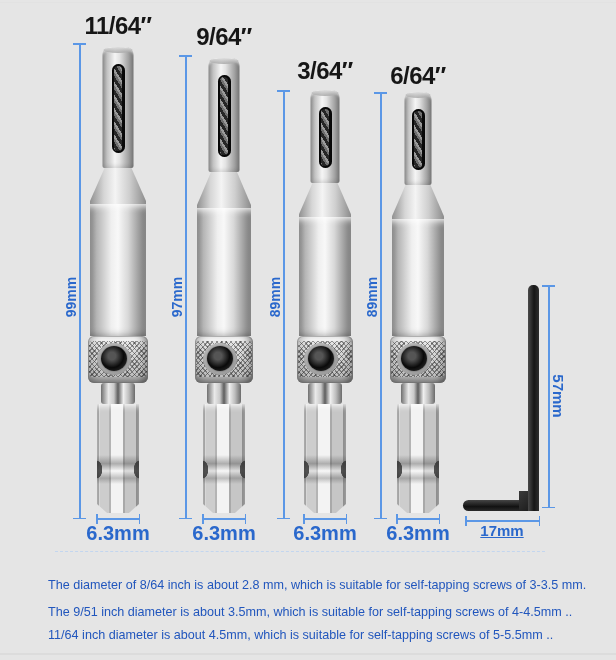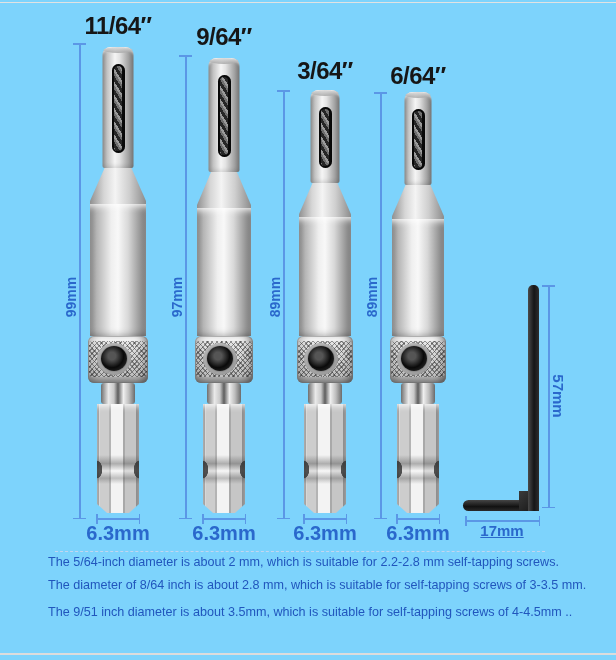--- a/index.html
+++ b/index.html
@@ -1,16 +1,16 @@
 <!DOCTYPE html>
 <html><head>
 <meta charset="utf-8">
 <style>
   html,body{margin:0;padding:0;background:#fff;}
-  .canvas{position:relative;width:616px;height:660px;background:#7dd3fc;overflow:hidden;
+  .canvas{position:relative;width:616px;height:660px;background:#e5e5e5;overflow:hidden;
           font-family:"Liberation Sans",sans-serif;}
   .hairline{position:absolute;left:0;right:0;height:1px;background:#e2e2e2;}
   .hairline.top{top:2px;}
   .hairline.bottom{top:653px;height:2px;background:#dcdcdc;}
 
   
   .bit{position:absolute;top:0;width:100px;height:556px;left:calc(var(--cx) - 50px);}
   .b1{--cx:118px;--shankTop:47px;--taperTop:168px;--bodyTop:204px;--shankW:31px;--bodyW:56px;--collarW:60px;--dimOff:11px;--dimTop:43px;--labelTop:12px;}
   .b2{--cx:224px;--shankTop:58px;--taperTop:172px;--bodyTop:208px;--shankW:31px;--bodyW:54px;--collarW:58px;--dimOff:11px;--dimTop:55px;--labelTop:23px;}
   .b3{--cx:325px;--shankTop:90px;--taperTop:183px;--bodyTop:217px;--shankW:29px;--bodyW:52px;--collarW:56px;--dimOff:8px; --dimTop:90px;--labelTop:57px;}
@@ -217,16 +217,16 @@
     <div class="hk-arm"></div>
     <div class="hk-corner"></div>
     <div class="hk-shaft"></div>
   </div>
   <div class="hk-vdim"></div>
   <div class="hk-vdim-label">57mm</div>
   <div class="hk-hdim"></div>
   <div class="hk-hdim-label">17mm</div>
 
   <div class="note-divider"></div>
-  <div class="note n1">The 5/64-inch diameter is about 2 mm, which is suitable for 2.2-2.8 mm self-tapping screws.</div>
   <div class="note n2">The diameter of 8/64 inch is about 2.8 mm, which is suitable for self-tapping screws of 3-3.5 mm.</div>
   <div class="note n3">The 9/51 inch diameter is about 3.5mm, which is suitable for self-tapping screws of 4-4.5mm ..</div>
+  <div class="note n4">11/64 inch diameter is about 4.5mm, which is suitable for self-tapping screws of 5-5.5mm ..</div>
 </div>
 
 </body></html>

